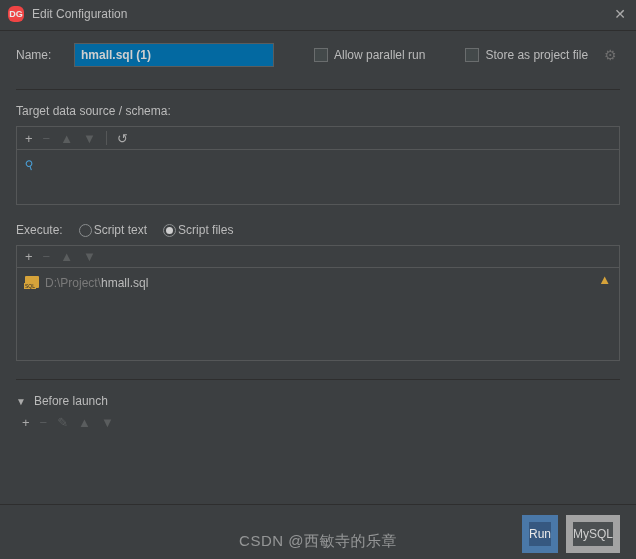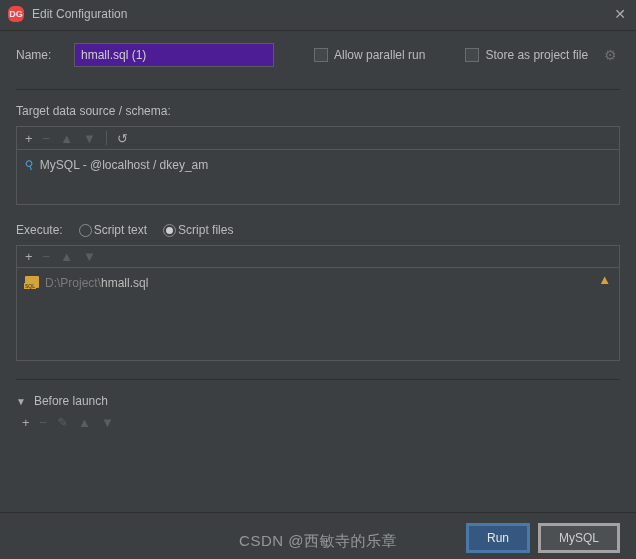--- a/index.html
+++ b/index.html
@@ -23,22 +23,22 @@
     width: 16px; height: 16px; background: #ef4444;
     color: #e8e8e8; font-size: 9px; font-weight: bold;
     display: flex; align-items: center; justify-content: center;
     border-radius: 6px;
   }
   .close-x { color: #aaaaaa; font-size: 14px; cursor: pointer; }
   .content { padding: 12px 16px 0 16px; }
   .name-row { display: flex; align-items: center; gap: 10px; margin-bottom: 22px; }
   .name-label { color: #bbbbbb; width: 48px; }
   .text-input {
-    background: #4c1d95; border: 1px solid #5a5d5e; color: #cfcfcf;
-    padding: 4px 6px; height: 24px; width: 200px; font-size: 12px;
+    background: #0369a1; border: 1px solid #5a5d5e; color: #cfcfcf;
+    padding: 4px 6px; height: 24px; width: 200px; font-size: 12px; font-weight: bold;
   }
   .check-group { display: flex; align-items: center; gap: 6px; margin-left: 30px; }
   .checkbox {
     width: 14px; height: 14px; border: 1px solid #6a6d6e; background: #43494a;
     display: inline-block;
   }
   .gear { color: #6e6e6e; margin-left: 6px; font-size: 14px; }
   .separator { border-top: 1px solid #2e2e2e; margin: 0 0 14px 0; }
   .section-label { color: #bbbbbb; margin-bottom: 8px; }
   .panel {
@@ -80,21 +80,21 @@
   .before-launch { margin-top: 4px; }
   .disclosure { display: flex; align-items: center; gap: 8px; margin-bottom: 6px; }
   .tri { color: #aaaaaa; font-size: 10px; }
   .bl-toolbar { display: flex; align-items: center; gap: 10px; padding: 2px 6px 6px 6px; }
   .footer {
     position: absolute; bottom: 0; left: 0; right: 0;
     border-top: 1px solid #2e2e2e; padding: 10px 16px 6px 16px;
     display: flex; justify-content: flex-end; gap: 8px;
   }
   .btn {
-    padding: 5px 18px; border: 3px solid #a3a3a3; background: #4c5052;
+    padding: 5px 0; border: 7px solid #a3a3a3; background: #4c5052;
     color: #cfcfcf; font-size: 12px; cursor: pointer;
   }
   .btn.primary { background: #365880; border-color: #4a78a8; color: #e8e8e8; }
   .watermark {
     position: absolute; bottom: 8px; left: 50%; transform: translateX(-50%);
     color: rgba(220,220,220,0.55); font-size: 15px; pointer-events: none;
     letter-spacing: 0.5px; white-space: nowrap;
   }
 </style>
 </head>
@@ -132,21 +132,20 @@
       <span class="tb-btn">+</span>
       <span class="tb-btn disabled">−</span>
       <span class="tb-btn disabled">▲</span>
       <span class="tb-btn disabled">▼</span>
       <span class="tb-sep"></span>
       <span class="tb-btn">↺</span>
     </div>
     <div class="panel-body">
       <div class="ds-item">
         <span class="db-icon">⚲</span>
-        <span>MySQL - @localhost / dkey_am</span>
       </div>
     </div>
   </div>
 
   <div class="exec-row">
     <span>Execute:</span>
     <div class="radio-group">
       <span class="radio"></span>
       <span>Script text</span>
     </div>

